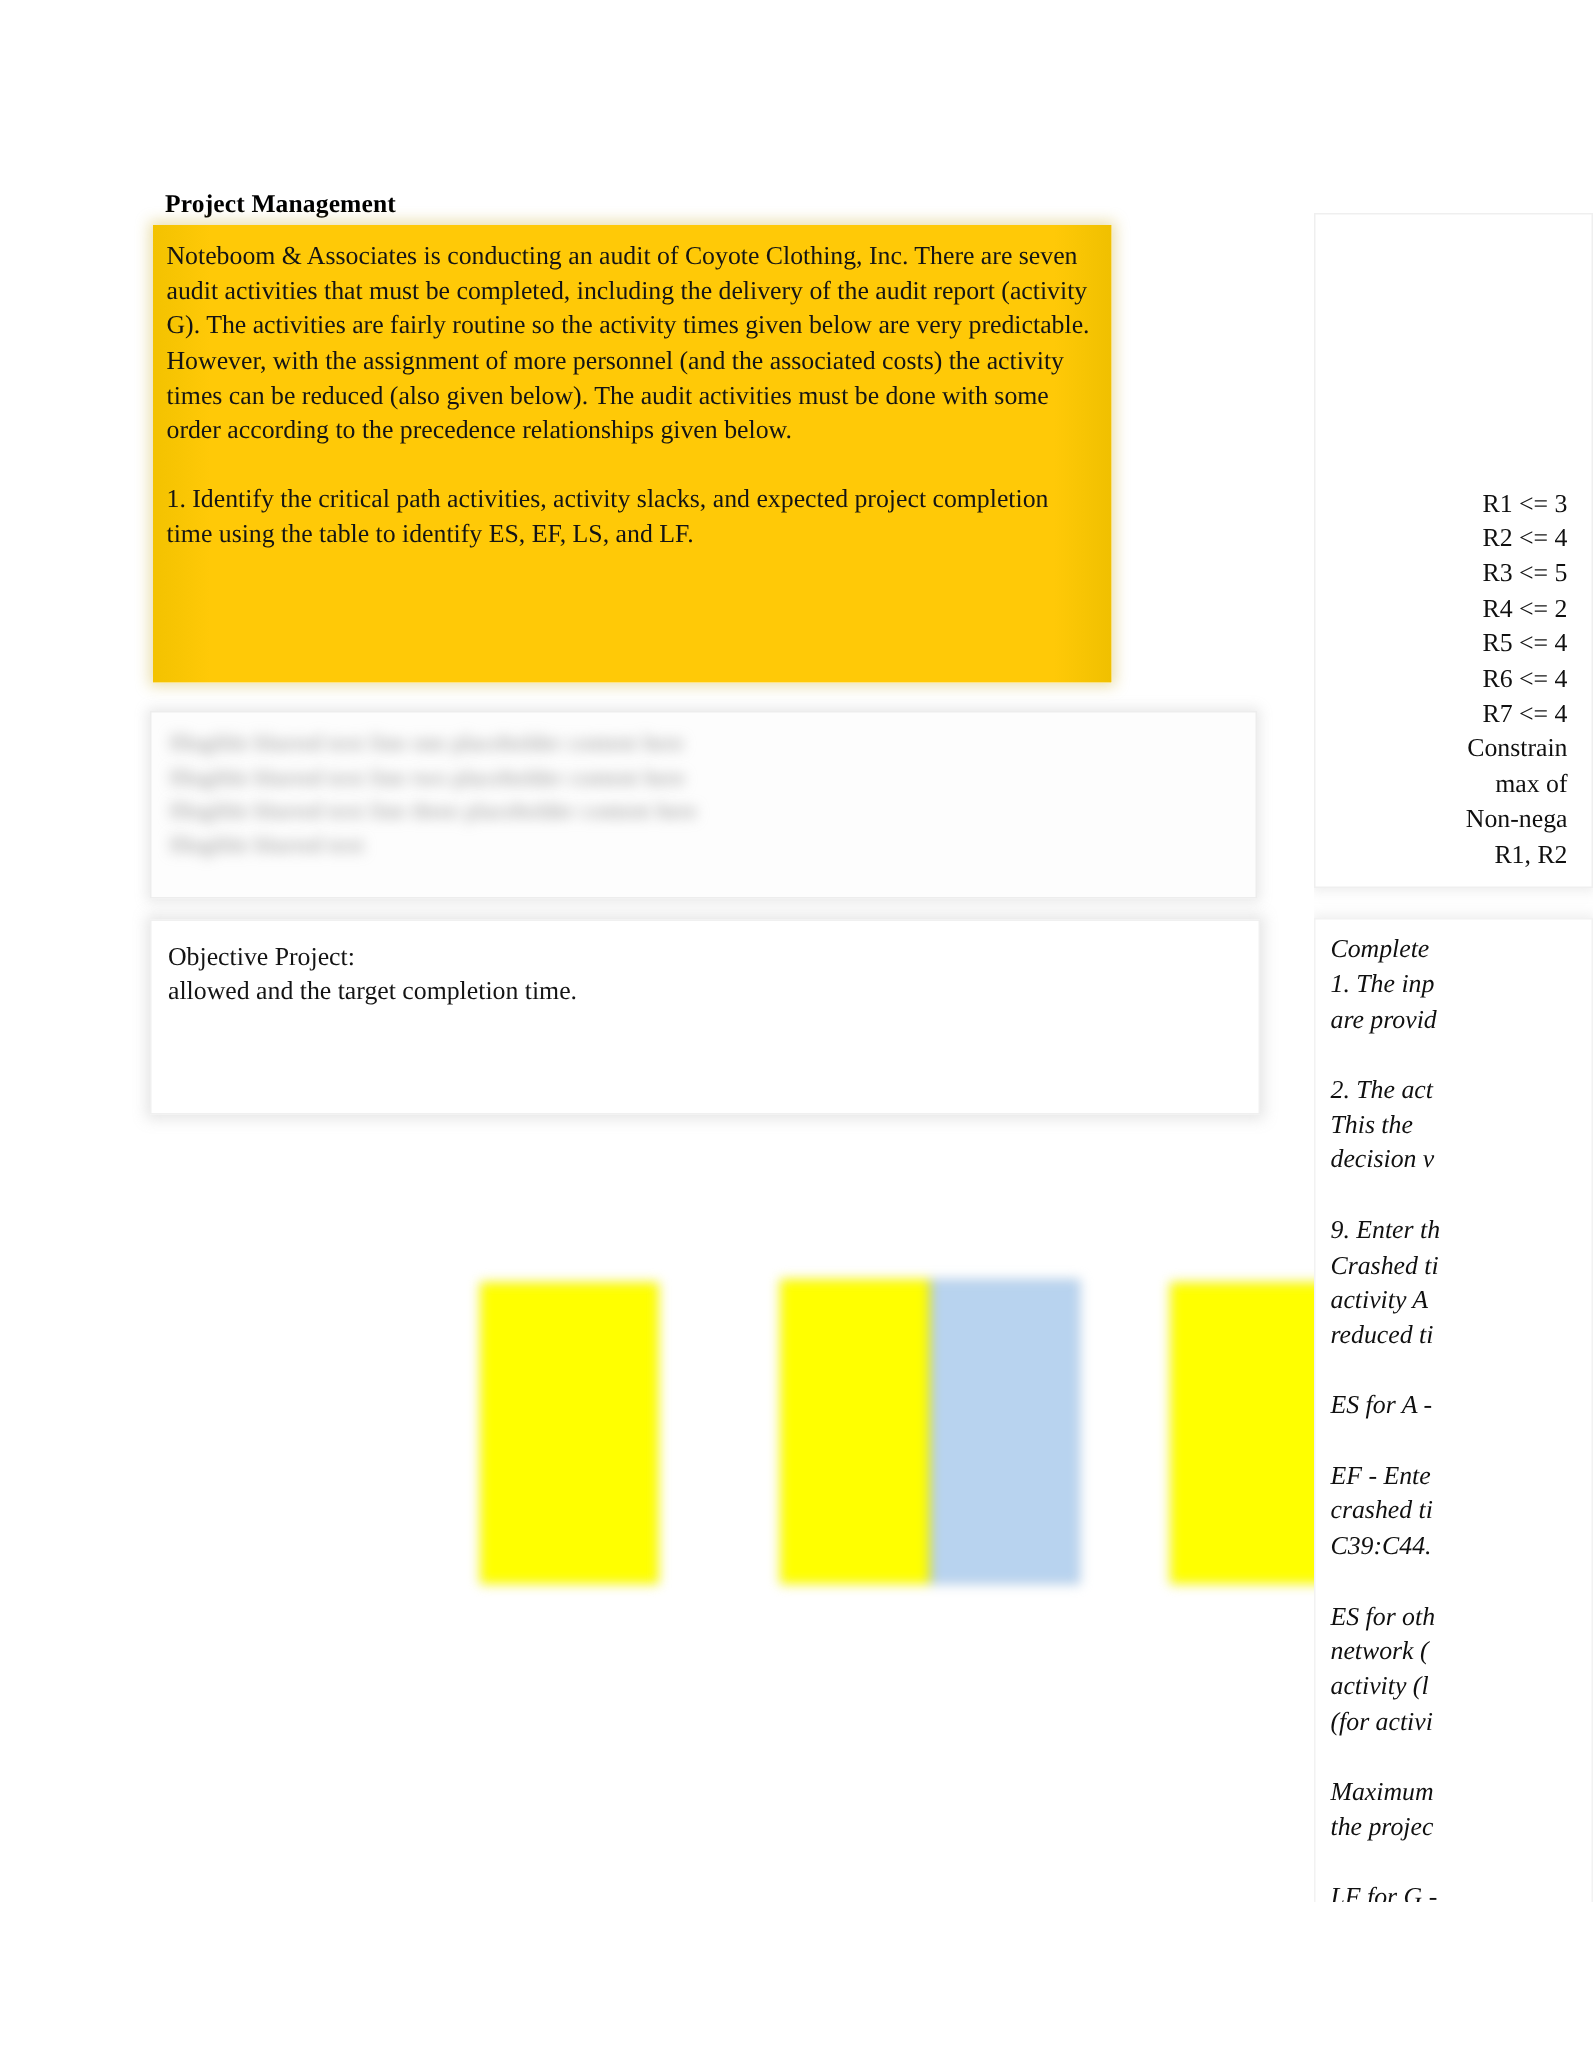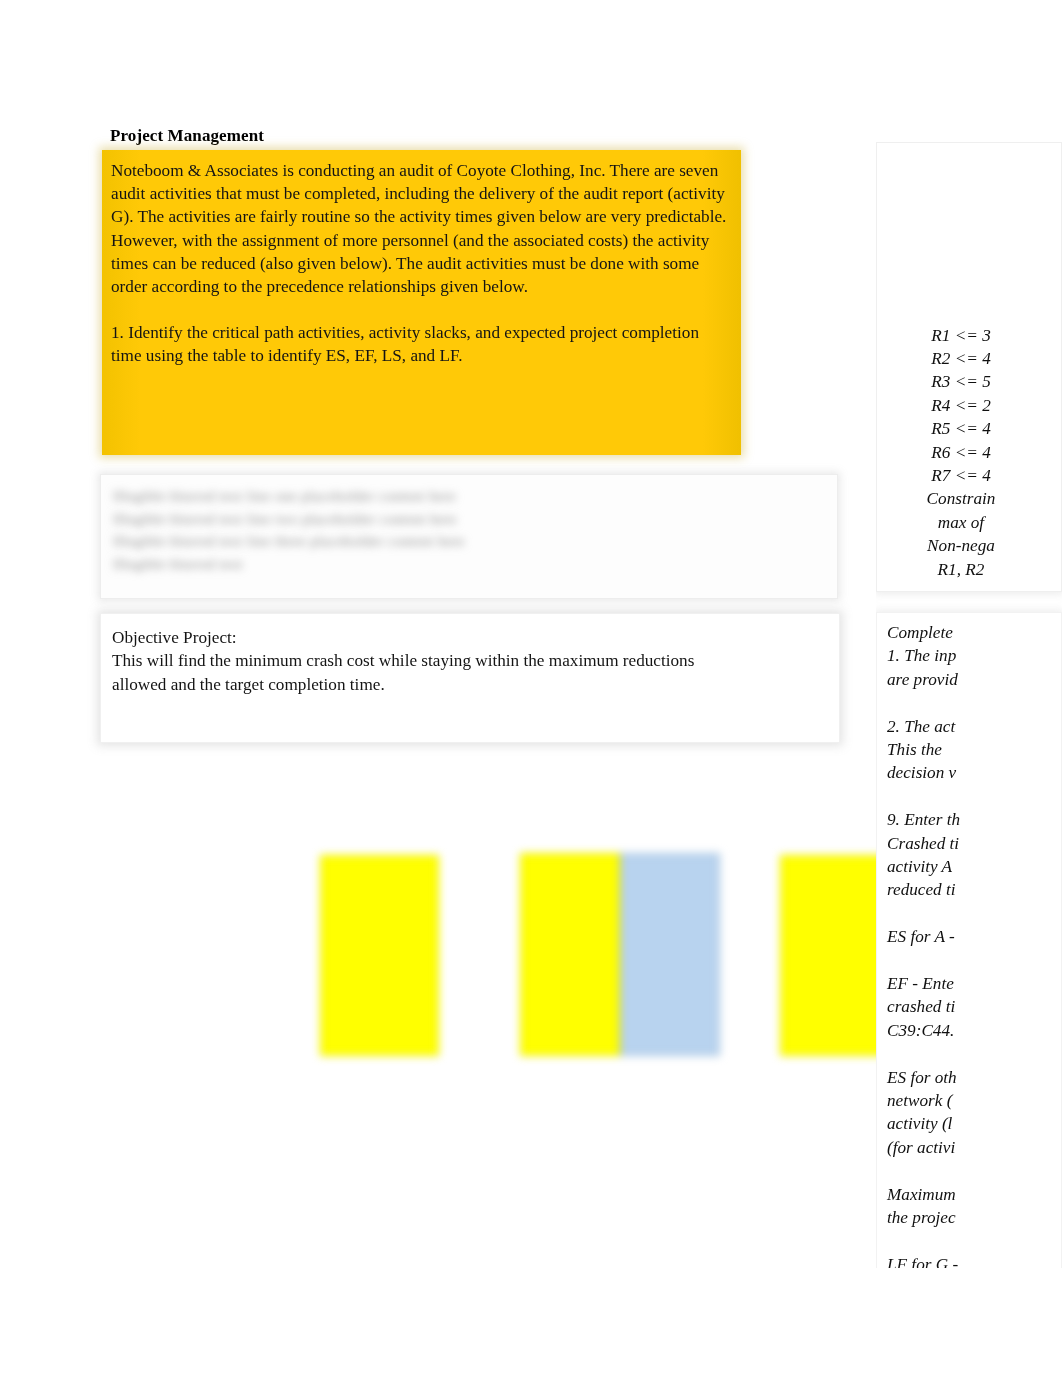--- a/index.html
+++ b/index.html
@@ -163,22 +163,21 @@
     border: 1px solid #EFEFEF;
     box-shadow: 0 0 8px 2px rgba(160,160,160,0.20);
     padding-top: 0;
     filter: blur(0.3px);
   }
   #constraints-list {
     position: absolute;
     left: 0;
     right: 16px;
     bottom: 10px;
-    text-align: center;
-    font-style: italic;
+    text-align: right;
   }
   #constraints-list .cline {
     font-size: 17.2px;
     line-height: 23.4px;
     white-space: nowrap;
     color: #101010;
   }
   #instructions-panel {
     top: 470px;
     height: 656px;
@@ -214,21 +213,20 @@
 
   <div id="blurred-note-box">
     <div class="blurline">Illegible blurred text line one placeholder content here</div>
     <div class="blurline">Illegible blurred text line two placeholder content here</div>
     <div class="blurline">Illegible blurred text line three placeholder content here</div>
     <div class="blurline">Illegible blurred text</div>
   </div>
 
   <div id="objective-box">
     <p>Objective Project:</p>
-    <p>This will find the minimum crash cost while staying within the maximum reductions</p>
     <p>allowed and the target completion time.</p>
   </div>
 
   <div class="cell-block" id="cell-yellow-1"></div>
   <div class="cell-block" id="cell-pair">
     <div class="half-yellow"></div>
     <div class="half-blue"></div>
   </div>
   <div class="cell-block" id="cell-yellow-2"></div>
 

